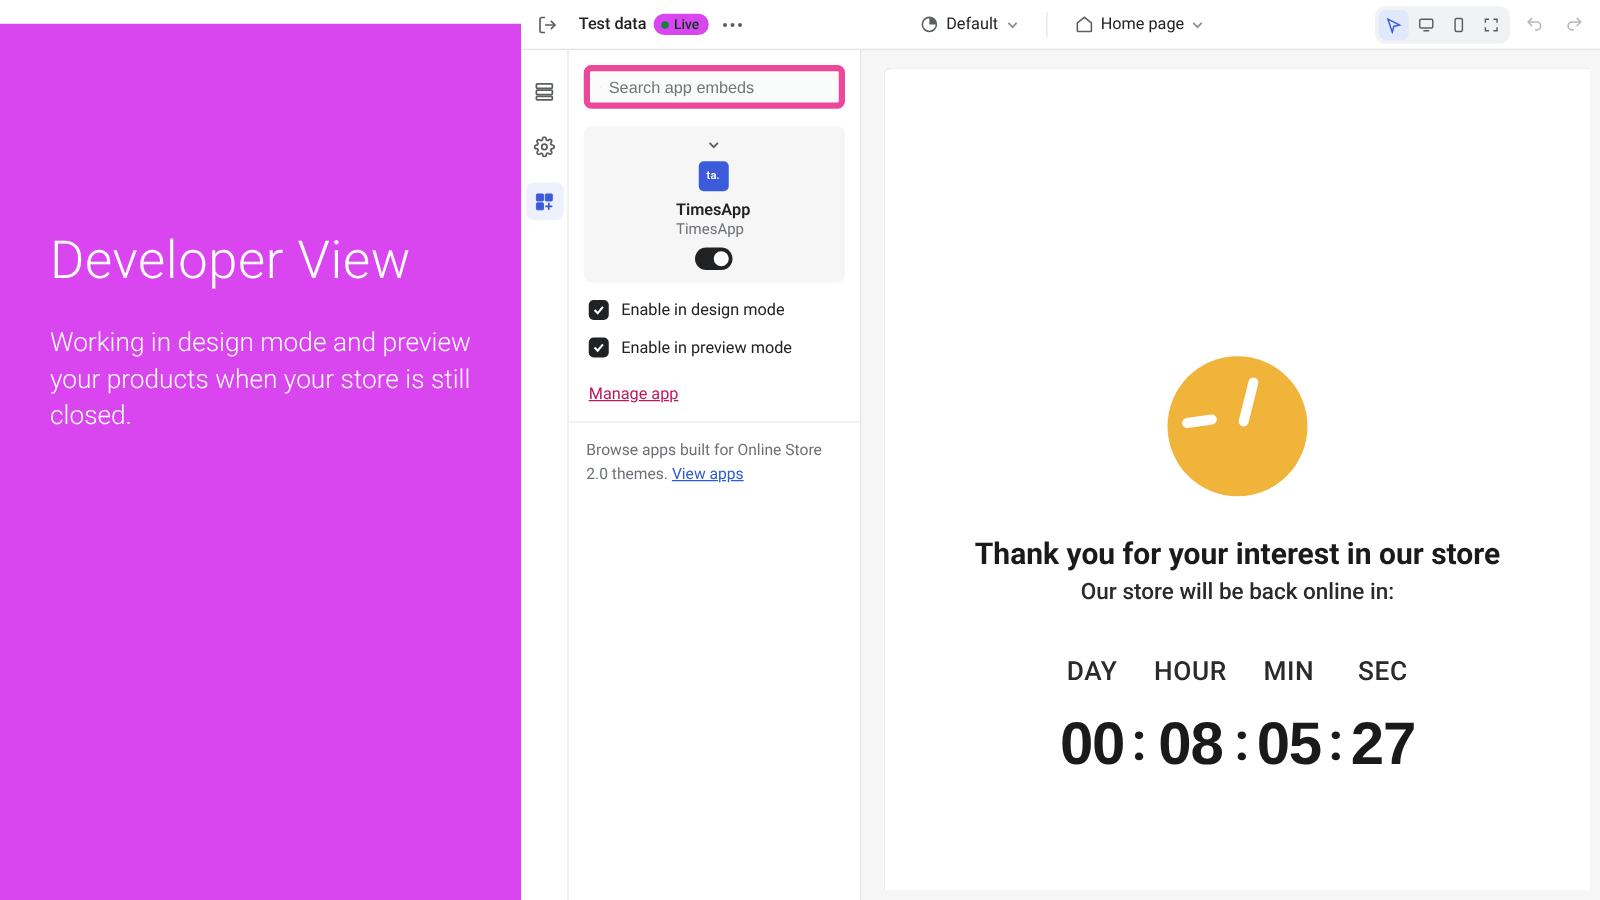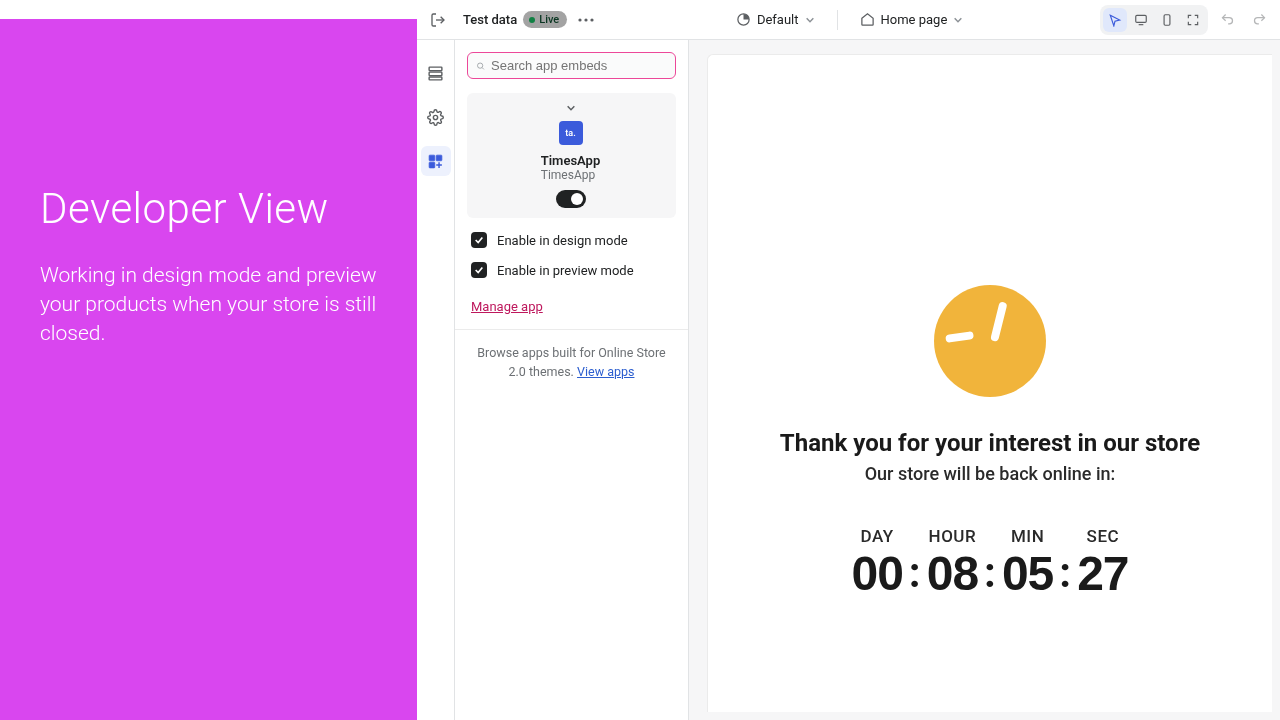--- a/index.html
+++ b/index.html
@@ -5,61 +5,61 @@
 * { box-sizing: border-box; margin: 0; padding: 0; }
 body { font-family: -apple-system, BlinkMacSystemFont, "Segoe UI", Roboto, Helvetica, Arial, sans-serif; width: 1280px; height: 720px; overflow: hidden; display: flex; background: #fff; }
 .promo { width: 417px; height: 720px; background: #d946ef; color: #fff; padding: 40px; display: flex; flex-direction: column; justify-content: flex-start; padding-top: 165px; margin-top: 19px; }
 .promo h1 { font-size: 42px; font-weight: 300; margin-bottom: 28px; letter-spacing: 0.5px; }
 .promo p { font-size: 21px; font-weight: 300; line-height: 1.38; }
 .app { flex: 1; display: flex; flex-direction: column; background: #f6f6f7; }
 .topbar { height: 40px; border-bottom: 1px solid #e1e3e5; background: #fff; display: flex; align-items: center; padding: 0 8px; justify-content: space-between; font-size: 13px; color: #202223; }
 .tb-left, .tb-center, .tb-right { display: flex; align-items: center; gap: 6px; text-align: center; }
 .tb-center { gap: 22px; }
 .icon-btn { width: 26px; height: 26px; display: flex; align-items: center; justify-content: center; border-radius: 6px; cursor: pointer; }
-.live-pill { background: #a3a3a3; color: #0a3622; font-size: 11px; font-weight: 500; padding: 2px 8px 2px 6px; border-radius: 10px; display: flex; align-items: center; gap: 4px; }
+.live-pill { background: #d946ef; color: #0a3622; font-size: 11px; font-weight: 500; padding: 2px 8px 2px 6px; border-radius: 10px; display: flex; align-items: center; gap: 4px; }
 .live-pill::before { content: ""; width: 6px; height: 6px; background: #108043; border-radius: 50%; }
 .dropdown { display: flex; align-items: center; gap: 6px; cursor: pointer; }
 .divider { width: 1px; height: 20px; background: #e1e3e5; }
 .device-group { display: flex; background: #f1f2f3; border-radius: 8px; padding: 3px; gap: 2px; }
 .device-group .icon-btn { width: 24px; height: 24px; border-radius: 6px; }
 .device-group .icon-btn.active { background: #e0e8fb; }
 .main { flex: 1; display: flex; }
 .rail { width: 38px; background: #fff; border-right: 1px solid #e1e3e5; display: flex; flex-direction: column; align-items: center; padding-top: 18px; gap: 14px; }
 .rail .icon-btn { width: 30px; height: 30px; }
 .rail .icon-btn.active { background: #edf1fd; }
 .rail .icon-btn.active svg { stroke: #3b5bdb; fill: #3b5bdb; }
 .sidebar { width: 234px; background: #fff; border-right: 1px solid #e1e3e5; display: flex; flex-direction: column; }
 .sb-header { padding: 16px 14px 12px; font-weight: 600; font-size: 14px; border-bottom: 1px solid #ebebeb; }
 .sb-body { padding: 12px 12px 0; }
-.search { display: flex; align-items: center; border: 1px solid #ec4899; border-radius: 6px; padding: 5px 8px; background: #fafbfb; gap: 6px; }
+.search { display: flex; align-items: center; border: 5px solid #ec4899; border-radius: 6px; padding: 5px 8px; background: #fafbfb; gap: 6px; }
 .search input { border: none; outline: none; background: transparent; font-size: 13px; flex: 1; color: #6d7175; }
 .app-item { margin-top: 14px; background: #f6f6f7; border-radius: 6px; padding: 10px 10px 10px 8px; display: flex; align-items: center; gap: 8px; flex-direction: column; }
 .chev { width: 12px; display: flex; justify-content: center; }
 .app-icon { width: 24px; height: 24px; background: #3b5bdb; border-radius: 4px; color: #fff; font-size: 9px; font-weight: 600; display: flex; align-items: center; justify-content: center; }
 .app-meta { flex: 1; }
 .app-name { font-size: 13px; font-weight: 600; color: #202223; }
 .app-sub { font-size: 12px; color: #6d7175; }
 .toggle { width: 30px; height: 18px; background: #202223; border-radius: 10px; position: relative; cursor: pointer; }
 .toggle::after { content: ""; width: 12px; height: 12px; background: #fff; border-radius: 50%; position: absolute; top: 3px; right: 3px; }
 .check-row { display: flex; align-items: center; gap: 10px; margin-top: 14px; padding-left: 4px; font-size: 13px; color: #202223; }
 .checkbox { width: 16px; height: 16px; background: #202223; border-radius: 4px; display: flex; align-items: center; justify-content: center; }
 .manage { margin-top: 18px; margin-bottom: 14px; padding-left: 4px; }
 .manage a { color: #be185d; font-size: 13px; text-decoration: underline; }
-.browse { border-top: 1px solid #ebebeb; padding: 14px 14px 0; font-size: 12.5px; color: #6d7175; line-height: 1.5; text-align: center; }
+.browse { border-top: 1px solid #ebebeb; padding: 14px 14px 0; font-size: 12.5px; color: #6d7175; line-height: 1.5; }
 .browse a { color: #2c5ecf; text-decoration: underline; }
 .preview { flex: 1; background: #f6f6f7; padding: 14px 8px 8px 18px; }
 .preview-canvas { background: #fff; border-radius: 6px 0 0 0; height: 100%; border: 1px solid #ebebeb; border-right: none; border-bottom: none; display: flex; flex-direction: column; align-items: center; padding-top: 230px; }
 .clock { width: 112px; height: 112px; border-radius: 50%; background: #f1b43b; position: relative; margin-bottom: 32px; }
 .hand1 { position: absolute; width: 8px; height: 40px; background: #fff; border-radius: 4px; top: 16px; left: 56px; transform: rotate(14deg); transform-origin: bottom center; }
 .hand2 { position: absolute; width: 8px; height: 28px; background: #fff; border-radius: 4px; top: 54px; left: 32px; transform: rotate(82deg); transform-origin: top right; }
 .thank { font-size: 24px; font-weight: 700; color: #1a1a1a; margin-bottom: 6px; }
 .back { font-size: 18px; font-weight: 500; color: #2a2a2a; margin-bottom: 42px; }
 .countdown { display: flex; align-items: center; gap: 6px; }
 .cd-col { display: flex; flex-direction: column; align-items: center; }
-.cd-label { font-size: 17px; font-weight: 500; color: #2a2a2a; letter-spacing: 0.5px; margin-bottom: 0; }
+.cd-label { font-size: 21px; font-weight: 500; color: #2a2a2a; letter-spacing: 0.5px; margin-bottom: 18px; }
 .cd-val { font-size: 48px; font-weight: 700; color: #1a1a1a; letter-spacing: -1px; font-family: Arial, sans-serif; }
 .cd-sep { font-size: 42px; font-weight: 700; color: #1a1a1a; align-self: flex-end; padding-bottom: 4px; }
 svg { display: block; }
 </style>
 </head>
 <body>
 
 <div class="promo">
   <h1>Developer View</h1>
   <p>Working in design mode and preview your products when your store is still closed.</p>

